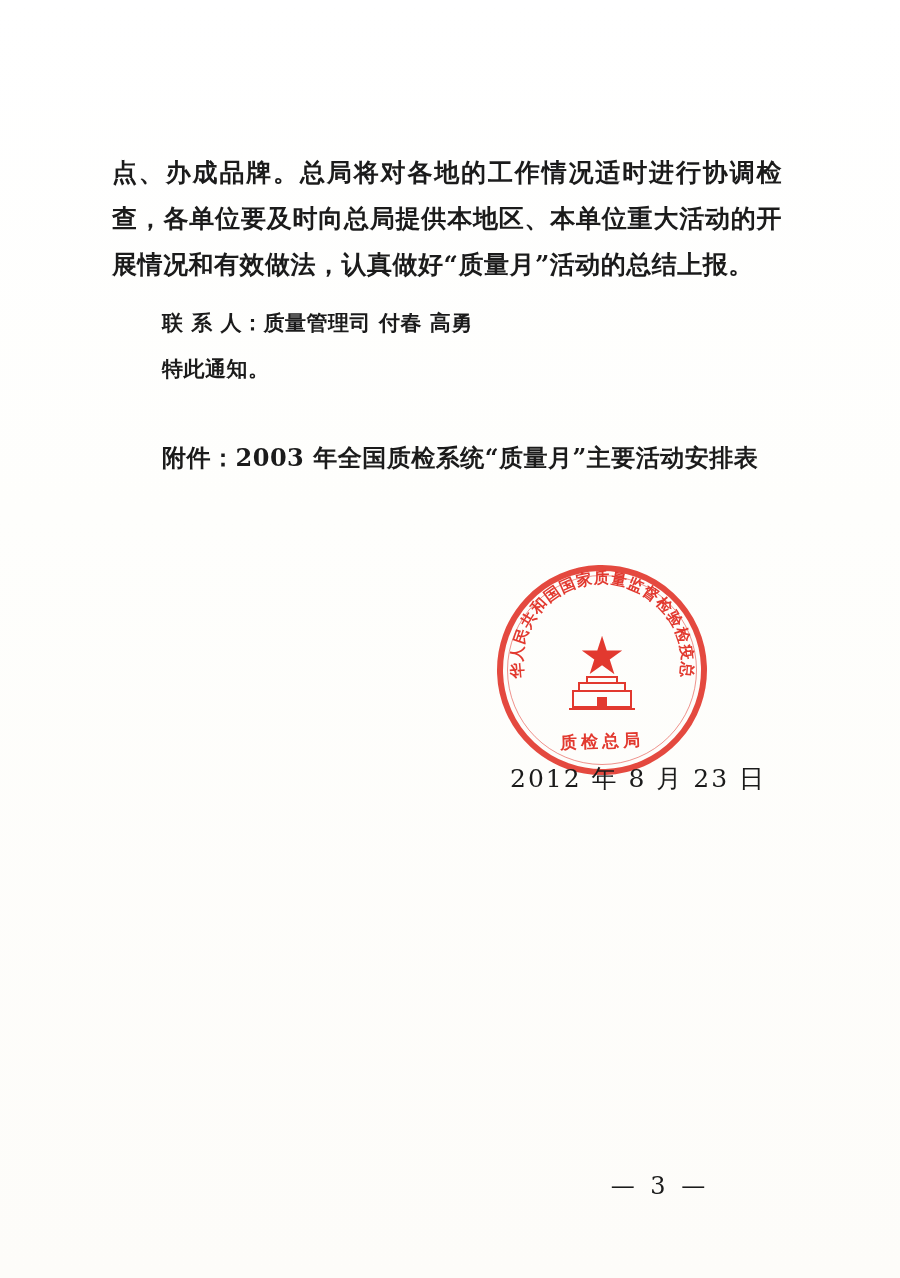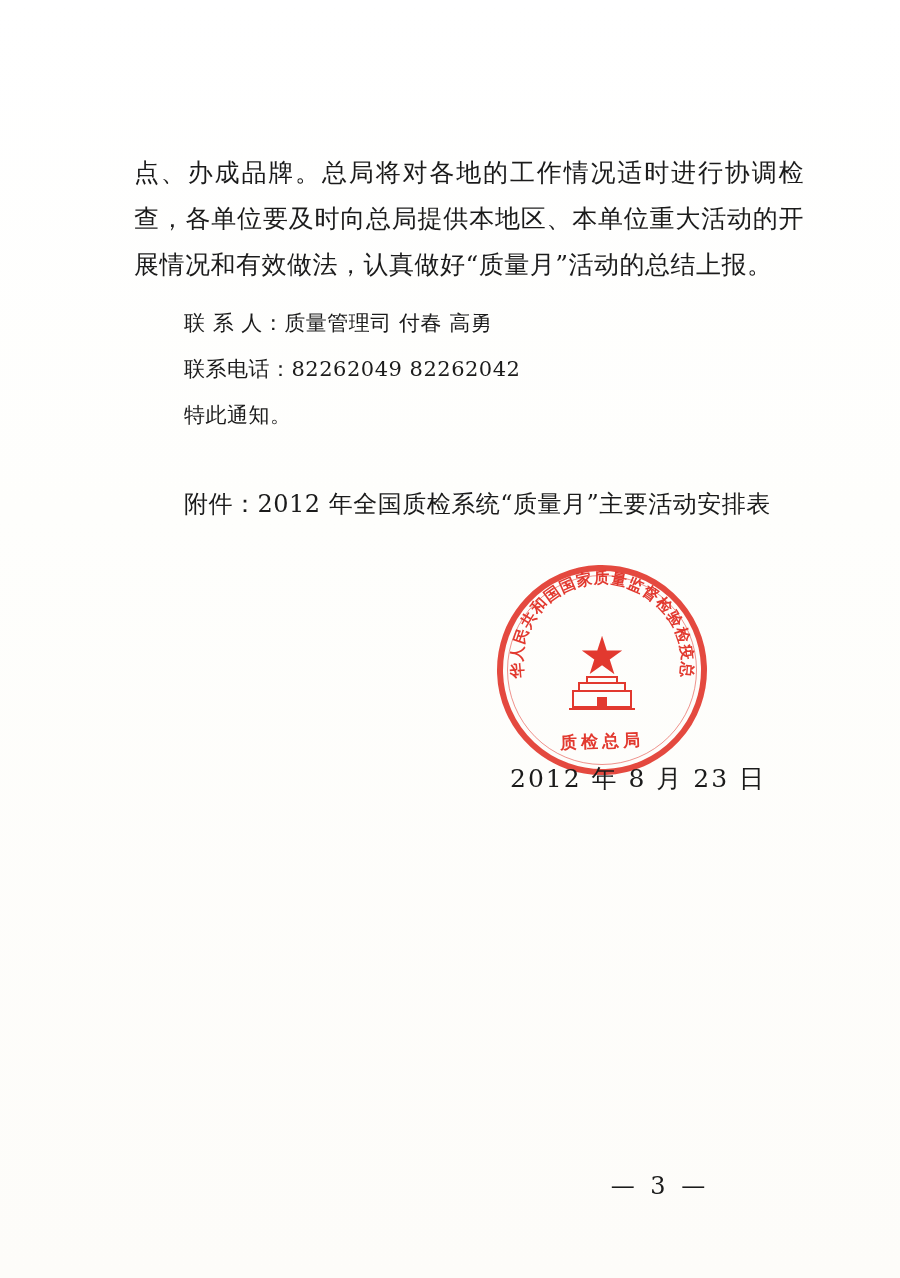--- a/index.html
+++ b/index.html
@@ -20,23 +20,24 @@
   
   .page::before {
     content: "";
     position: absolute;
     inset: 0;
     background: linear-gradient(180deg, #ffffff 0%, #fefefc 40%, #fdfcf9 100%);
     pointer-events: none;
   }
   .body-text {
     position: absolute;
-    left: 134px;
+    left: 112px;
     top: 150px;
     width: 670px;
+    font-weight: bold;
   }
   .para {
     font-size: 25px;
     line-height: 46px;
     letter-spacing: 0.5px;
     text-align: justify;
     margin: 0 0 6px 0;
   }
   .indent-line {
     font-size: 21px;
@@ -152,26 +153,25 @@
 
 <div class="page">
 
   <div class="body-text">
 
     <p class="para">点、办成品牌。总局将对各地的工作情况适时进行协调检查，各单位要及时向总局提供本地区、本单位重大活动的开展情况和有效做法，认真做好“质量月”活动的总结上报。</p>
 
     <div class="gap-small"></div>
 
     <p class="indent-line">联 系 人：质量管理司  付春  高勇</p>
-    <p class="indent-line">联系电话：82262049   82262042</p>
     <p class="indent-line">特此通知。</p>
 
     <div class="spacer-attach"></div>
 
-    <p class="attach">附件：2012 年全国质检系统“质量月”主要活动安排表</p>
+    <p class="attach">附件：2003 年全国质检系统“质量月”主要活动安排表</p>
   </div>
 
   <div class="seal-wrap">
     <div class="seal"></div>
     <div class="seal-inner-ring"></div>
 
     <svg class="seal-arc-text" viewBox="0 0 210 210">
       <defs>
         <path id="arcpath" d="M 27,116 A 80,80 0 1 1 183,116" fill="none"></path>
       </defs>

